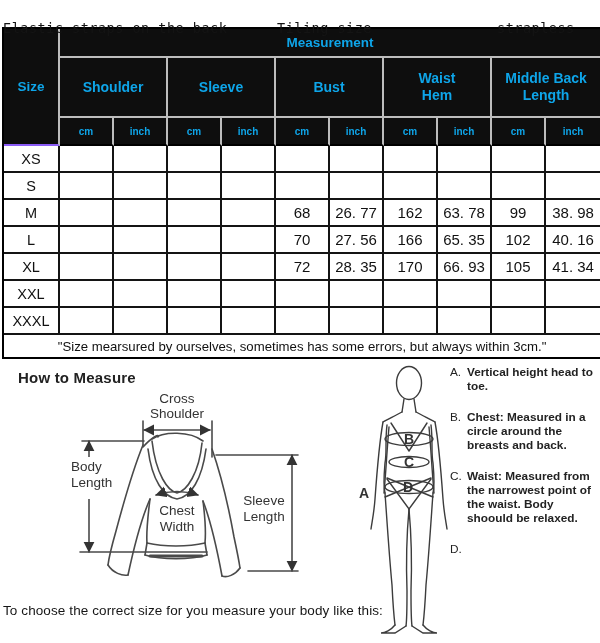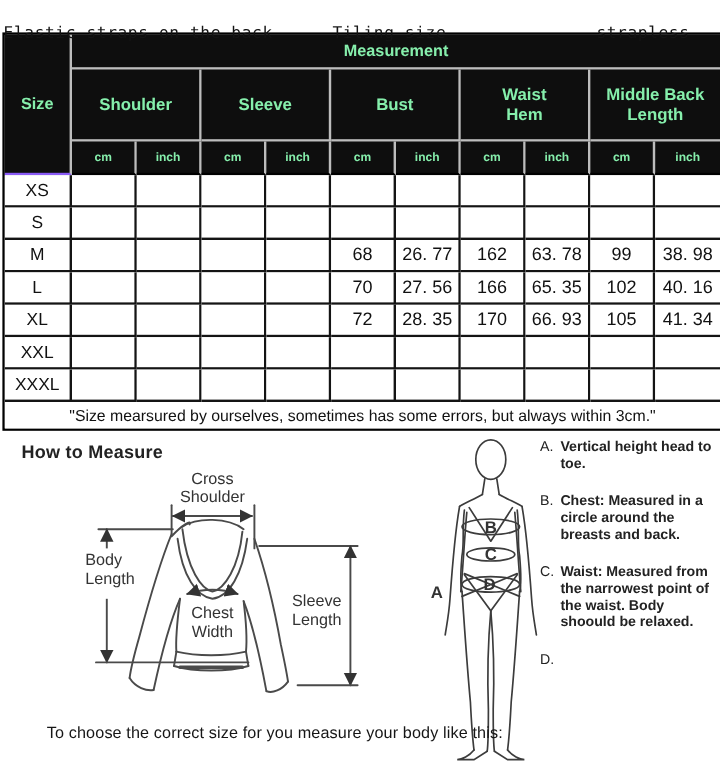--- a/index.html
+++ b/index.html
@@ -20,21 +20,21 @@
 
   
   table.chart{
     width:596px;margin-left:2px;table-layout:fixed;
     border-collapse:separate;border-spacing:0;
     border:2px solid #000;
   }
   col.c-size{width:56px;}
   col.c-u{width:54px;}
   thead td{
-    background:#0e0e0e;color:#86efac;text-align:center;vertical-align:middle;
+    background:#0e0e0e;color:#0ea5e9;text-align:center;vertical-align:middle;
     font-weight:bold;
     border-right:2px solid #bdbdbd;border-bottom:2px solid #bdbdbd;
   }
   thead td.no-r{border-right:none;}
   td.size-head{font-size:15px;border-bottom:2px solid #8b5cf6;}
   .r-title td{height:25px;font-size:13.5px;}
   .r-group td{height:56px;font-size:14px;line-height:1.2;white-space:pre-line;}
   .r-units td{height:24px;font-size:10px;border-bottom:2px solid #000;}
   tbody td{
     background:#fff;color:#111;text-align:center;vertical-align:middle;
@@ -57,21 +57,21 @@
   .figure-svg{position:absolute;left:355px;top:0px;}
   .instructions{
     position:absolute;left:450px;top:6px;width:146px;
     font-size:11.8px;line-height:14px;color:#222;
   }
   .instr-item{display:flex;margin-bottom:17px;}
   .instr-label{width:17px;flex:0 0 17px;}
   .instr-text{flex:1;font-weight:bold;}
   .bottom-line{
     position:absolute;left:3px;top:244px;font-size:13.5px;color:#161616;
-    white-space:nowrap;letter-spacing:.1px;margin-left:36px;
+    white-space:nowrap;letter-spacing:.1px;
   }
   svg text{font-family:"Liberation Sans",sans-serif;fill:#333;}
 </style>
 </head>
 <body>
 
 <div class="banner">
   <span class="b-left">Elastic straps on the back</span>
   <span class="b-center">Tiling size</span>
   <span class="b-right">strapless</span>

